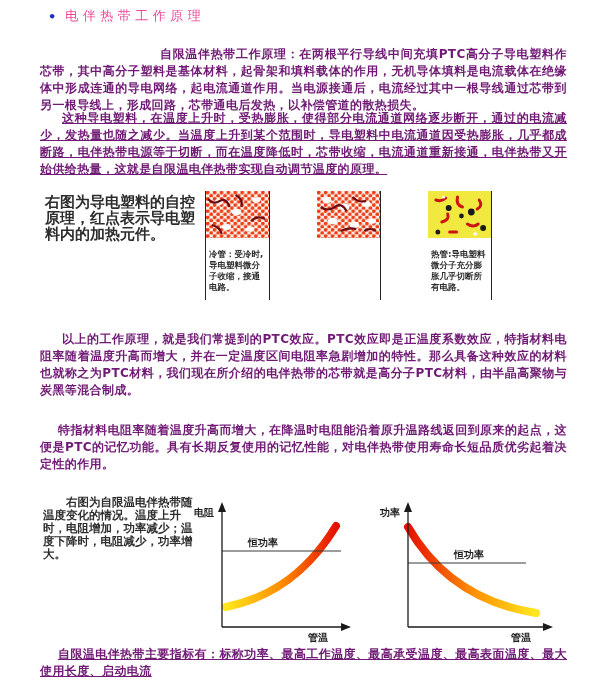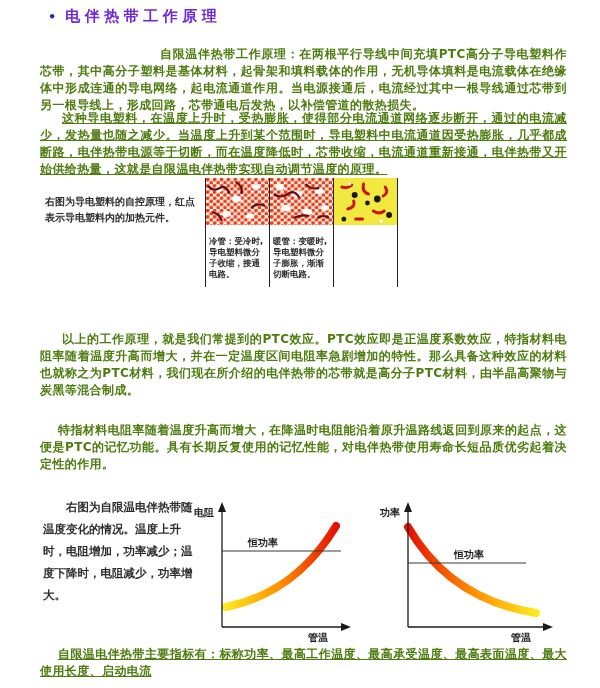--- a/index.html
+++ b/index.html
@@ -5,51 +5,52 @@
   * { margin:0; padding:0; box-sizing:border-box; }
   html,body { background:#ffffff; }
   body {
     width:600px; height:688px; position:relative; overflow:hidden;
     font-family:"DejaVu Sans", sans-serif;
   }
   .page { position:absolute; left:0; top:0; width:600px; height:688px; background:#fff; }
 
   .title-row { position:absolute; left:48px; top:7px; display:flex; align-items:center; }
   .title-bullet { color:#1b2fbe; font-size:13px; font-weight:bold; margin-right:9px; }
-  .title-text { color:#6d28d9; font-size:15px; font-weight:bold; letter-spacing:4.5px; }
+  .title-text { color:#ec4899; font-size:13px; font-weight:normal; letter-spacing:4.5px; }
 
   .para {
     position:absolute; left:40px; width:527px;
-    font-size:12px; line-height:17px; font-weight:bold; color:#4d7c0f;
+    font-size:12px; line-height:17px; font-weight:bold; color:#701a75;
     letter-spacing:0.4px; text-align:justify;
   }
   #p1 { top:46px;  text-indent:120px; }
   #p2 { top:110px; text-indent:22px;text-decoration:underline; }
   #p3 { top:331px; text-indent:22px; }
   #p4 { top:422px; text-indent:18px; }
   #p5 { top:646px; text-indent:18px;text-decoration:underline; }
 
   .fig1-caption {
     position:absolute; left:45px; top:194px; width:152px;
-    font-size:10px; line-height:16px; font-weight:bold; color:#2d2d2d;
+    font-size:15px; line-height:16px; font-weight:bold; color:#2d2d2d;
   }
   .panels {
-    position:absolute; left:205px; top:178px; display:flex;
+    position:absolute; left:205px; top:191px; display:flex;
     border-left:1.5px solid #222;
+    gap:47px;
   }
   .panel { width:64px; height:109px; border-right:1.5px solid #222; background:#fff; }
   .panel-img { display:block; width:100%; height:47px; }
   .panel-label {
     font-size:8.5px; line-height:11px; font-weight:bold; color:#2d2d2d;
     padding:11px 2px 0 3px;
   }
 
   .fig2-caption {
     position:absolute; left:43px; top:496px; width:154px;
-    font-size:11.5px; line-height:22px; font-weight:bold; color:#2d2d2d;
+    font-size:11.5px; line-height:13px; font-weight:bold; color:#2d2d2d;
     text-indent:2em;
   }
   .chart { position:absolute; }
   #chart-resistance { left:190px; top:500px; }
   #chart-power      { left:378px; top:500px; }
   .chart text { font-weight:bold; fill:#1f1f1f; font-family:"DejaVu Sans",sans-serif; }
 </style>
 </head>
 <body>
 
@@ -102,39 +103,39 @@
         <ellipse cx="28" cy="16" rx="5" ry="3.4" fill="#ffffff"></ellipse>
         <ellipse cx="50" cy="13" rx="4.5" ry="3" fill="#ffffff"></ellipse>
         <ellipse cx="16" cy="30" rx="5" ry="3.2" fill="#ffffff"></ellipse>
         <ellipse cx="38" cy="34" rx="5" ry="3.2" fill="#ffffff"></ellipse>
         <ellipse cx="56" cy="30" rx="4" ry="2.8" fill="#ffffff"></ellipse>
         <path d="M4,16 q7,5 14,0 t12,4" stroke="#6b0c14" stroke-width="2.2" fill="none"></path>
         <path d="M36,6 q6,6 14,4" stroke="#6b0c14" stroke-width="2.2" fill="none"></path>
         <path d="M24,40 q8,-4 16,-2" stroke="#6b0c14" stroke-width="2.2" fill="none"></path>
         <path d="M48,40 q6,-4 12,0" stroke="#6b0c14" stroke-width="2.2" fill="none"></path>
       </svg>
-      <div class="panel-label">暖管：变暖时,导电塑料微分子膨胀，渐渐切断电路。</div>
     </div>
     <div class="panel">
       <svg class="panel-img" viewBox="0 0 64 47" preserveAspectRatio="none">
         <rect width="64" height="47" fill="#f1e93f"></rect>
         <path d="M8,9 q6,2 10,-2" stroke="#cc1212" stroke-width="3" stroke-linecap="round" fill="none"></path>
         <path d="M30,6 q-2,8 5,10" stroke="#cc1212" stroke-width="3" stroke-linecap="round" fill="none"></path>
         <path d="M52,9 q4,6 -2,9" stroke="#cc1212" stroke-width="3" stroke-linecap="round" fill="none"></path>
         <path d="M14,31 q8,-2 6,-8" stroke="#cc1212" stroke-width="3" stroke-linecap="round" fill="none"></path>
         <path d="M40,33 q6,4 11,0" stroke="#cc1212" stroke-width="3" stroke-linecap="round" fill="none"></path>
         <path d="M22,41 h7" stroke="#cc1212" stroke-width="3" stroke-linecap="round" fill="none"></path>
         <circle cx="21" cy="17" r="3" fill="#1a1a1a"></circle>
         <circle cx="44" cy="21" r="3.4" fill="#1a1a1a"></circle>
         <circle cx="10" cy="41" r="2.5" fill="#1a1a1a"></circle>
         <circle cx="56" cy="37" r="3" fill="#1a1a1a"></circle>
         <circle cx="34" cy="25" r="2.4" fill="#1a1a1a"></circle>
         <circle cx="16" cy="6" r="1.6" fill="#ffffff"></circle>
         <circle cx="48" cy="43" r="1.8" fill="#ffffff"></circle>
       </svg>
+      <div class="panel-label">热管:导电塑料微分子充分膨胀几乎切断所有电路。</div>
     </div>
   </div>
 
   <p class="para" id="p3">以上的工作原理，就是我们常提到的PTC效应。PTC效应即是正温度系数效应，特指材料电阻率随着温度升高而增大，并在一定温度区间电阻率急剧增加的特性。那么具备这种效应的材料也就称之为PTC材料，我们现在所介绍的电伴热带的芯带就是高分子PTC材料，由半晶高聚物与炭黑等混合制成。</p>
   <p class="para" id="p4">特指材料电阻率随着温度升高而增大，在降温时电阻能沿着原升温路线返回到原来的起点，这便是PTC的记忆功能。具有长期反复使用的记忆性能，对电伴热带使用寿命长短品质优劣起着决定性的作用。</p>
 
   <div class="fig2-caption">右图为自限温电伴热带随温度变化的情况。温度上升时，电阻增加，功率减少；温度下降时，电阻减少，功率增大。</div>
 
   <svg class="chart" id="chart-resistance" width="175" height="148" viewBox="0 0 175 148">
     <defs>

